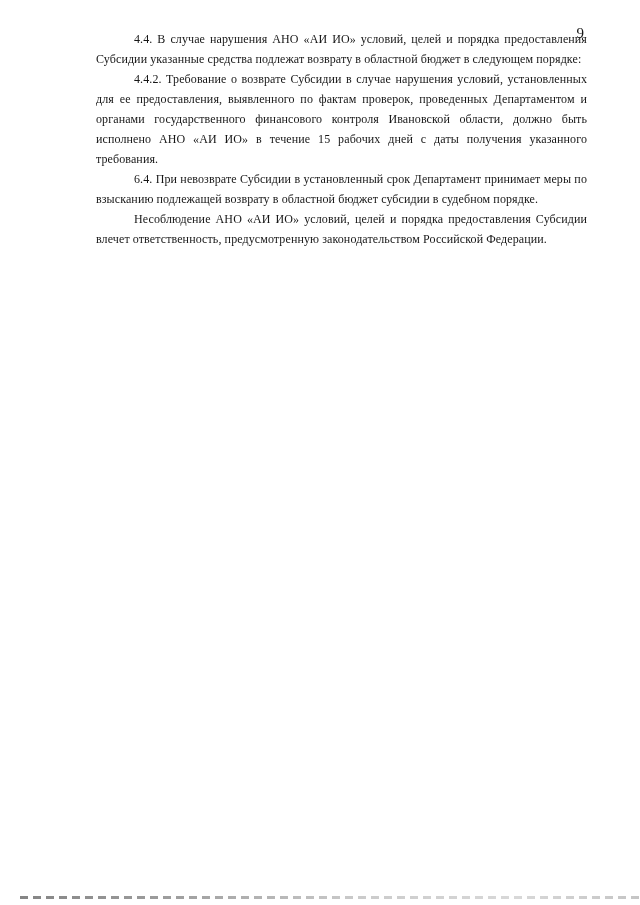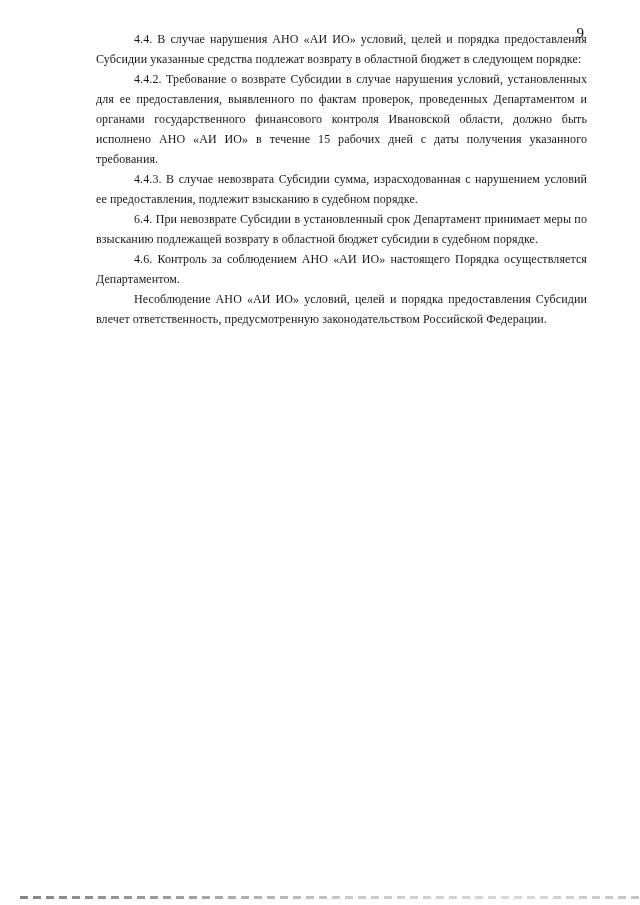--- a/index.html
+++ b/index.html
@@ -66,20 +66,18 @@
 </style>
 </head>
 <body>
 
 <div class="page">
   <div class="page-number">9</div>
 
   <div class="doc-body">
       <p class="para">4.4. В случае нарушения АНО «АИ ИО» условий, целей и порядка предоставления Субсидии указанные средства подлежат возврату в областной бюджет в следующем порядке:</p>
       <p class="para">4.4.2. Требование о возврате Субсидии в случае нарушения условий, установленных для ее предоставления, выявленного по фактам проверок, проведенных Департаментом и органами государственного финансового контроля Ивановской области, должно быть исполнено АНО «АИ ИО» в течение 15 рабочих дней с даты получения указанного требования.</p>
-      <p class="para">4.4.3. В случае невозврата Субсидии сумма, израсходованная с нарушением условий ее предоставления, подлежит взысканию в судебном порядке.</p>
       <p class="para">6.4. При невозврате Субсидии в установленный срок Департамент принимает меры по взысканию подлежащей возврату в областной бюджет субсидии в судебном порядке.</p>
-      <p class="para">4.6. Контроль за соблюдением АНО «АИ ИО» настоящего Порядка осуществляется Департаментом.</p>
       <p class="para">Несоблюдение АНО «АИ ИО» условий, целей и порядка предоставления Субсидии влечет ответственность, предусмотренную законодательством Российской Федерации.</p>
     </div>
 
   <div class="scan-line"></div>
 </div>
 
 </body></html>

